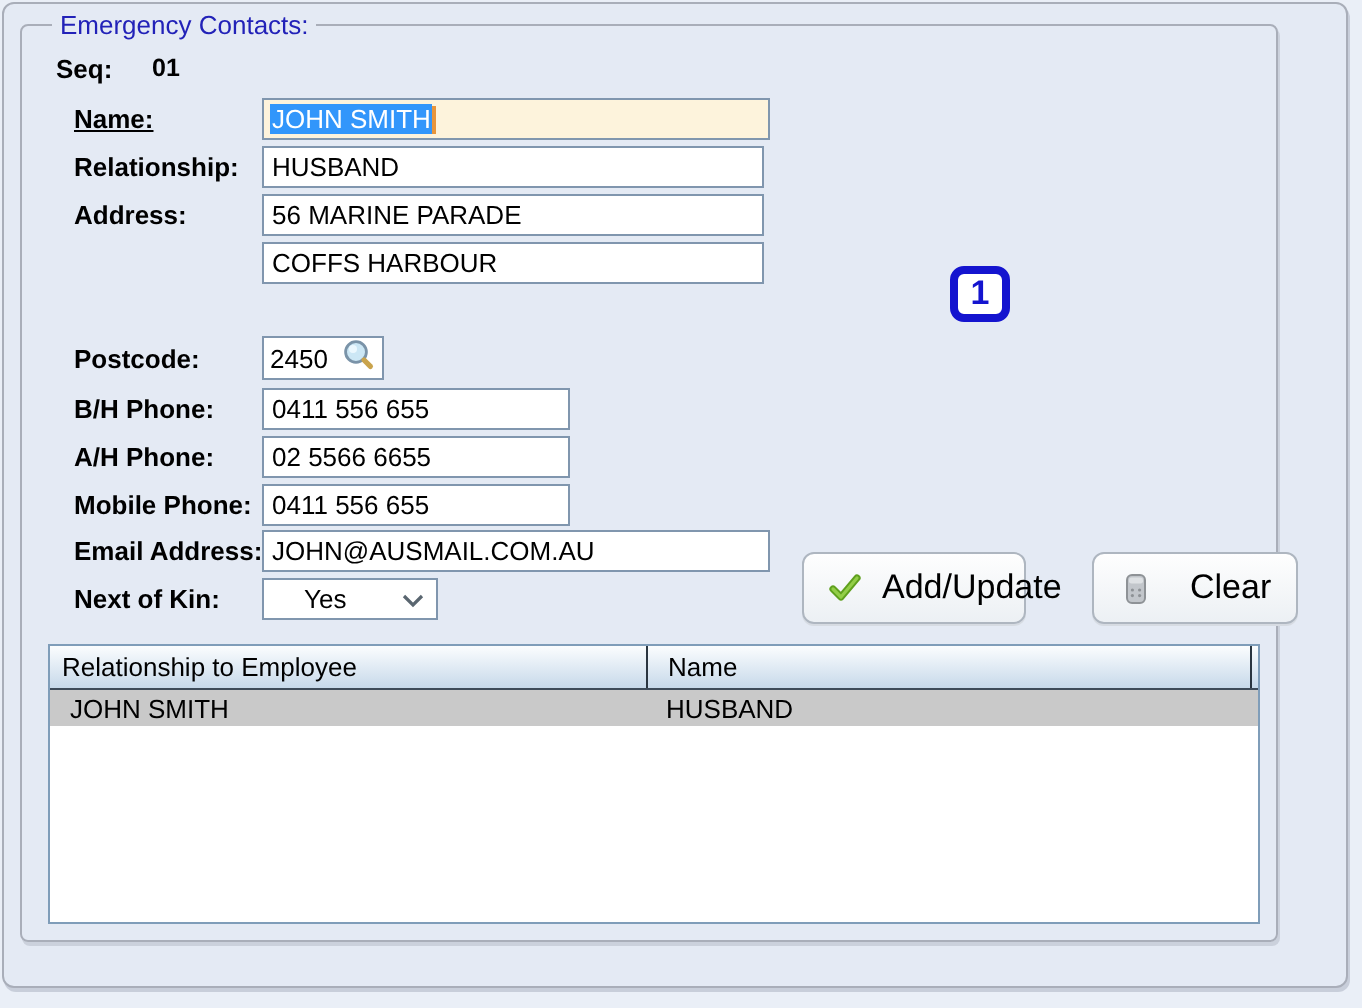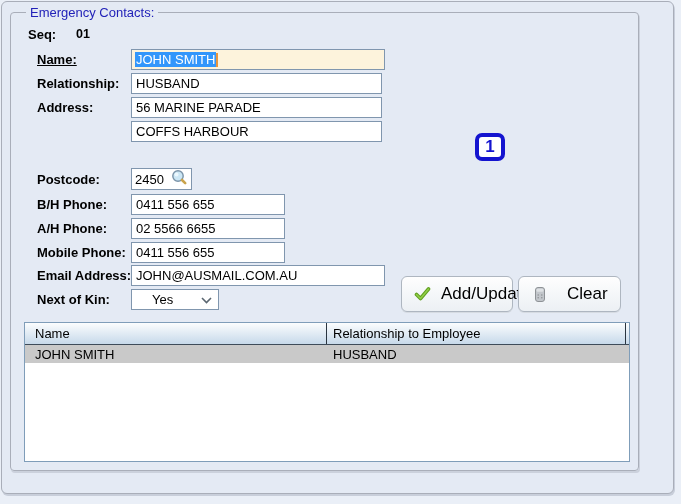--- a/index.html
+++ b/index.html
@@ -49,21 +49,21 @@
   .btn{
     position:absolute;box-sizing:border-box;
     border:1px solid #AEB6C0;border-radius:6px;
     background:linear-gradient(#FEFEFE,#ECF0F4);
     display:flex;align-items:center;padding:0 12px;
     font-size:17px;color:#000;cursor:default;
     box-shadow:0 1px 0 #D6DBE2;
   }
   .btn .ic{display:flex;align-items:center;}
   .btn-add{gap:10px;}
-  .btn-clear{gap:20px;padding-left:14px;}
+  .btn-clear{gap:20px;padding-left:14px;margin-left:28px;}
   .table{
     position:absolute;left:22px;top:320px;width:606px;height:140px;
     box-sizing:border-box;border:1px solid #7F9DB9;background:#fff;
   }
   .thead{display:flex;height:21px;background:linear-gradient(#FBFDFE,#C7D9EA);border-bottom:1px solid #3E4B59;}
   .th{box-sizing:border-box;font-size:13px;padding-top:3px;border-right:1px solid #2A3540;white-space:nowrap;overflow:hidden;}
   .th-1{width:302px;padding-left:10px;}
   .th-2{width:299px;padding-left:6px;}
   .trow{display:flex;height:18px;background:#C9C9C9;font-size:13px;}
   .td{box-sizing:border-box;padding-top:2px;white-space:nowrap;overflow:hidden;}
@@ -151,22 +151,22 @@
         </svg>
       </span>
       <span>Clear</span>
     </div>
 
     <div class="badge" style="left:473px;top:131px;width:30px;height:28px;">1</div>
     <div class="badge" style="left:319px;top:388px;width:32px;height:30px;">2</div>
 
     <div class="table">
       <div class="thead">
+        <div class="th th-2">Relationship to Employee</div>
         <div class="th th-1">Name</div>
-        <div class="th th-2">Relationship to Employee</div>
       </div>
       <div class="trow">
         <div class="td td-1">JOHN SMITH</div>
         <div class="td td-2">HUSBAND</div>
       </div>
     </div>
 
   </div>
 </div>
 

